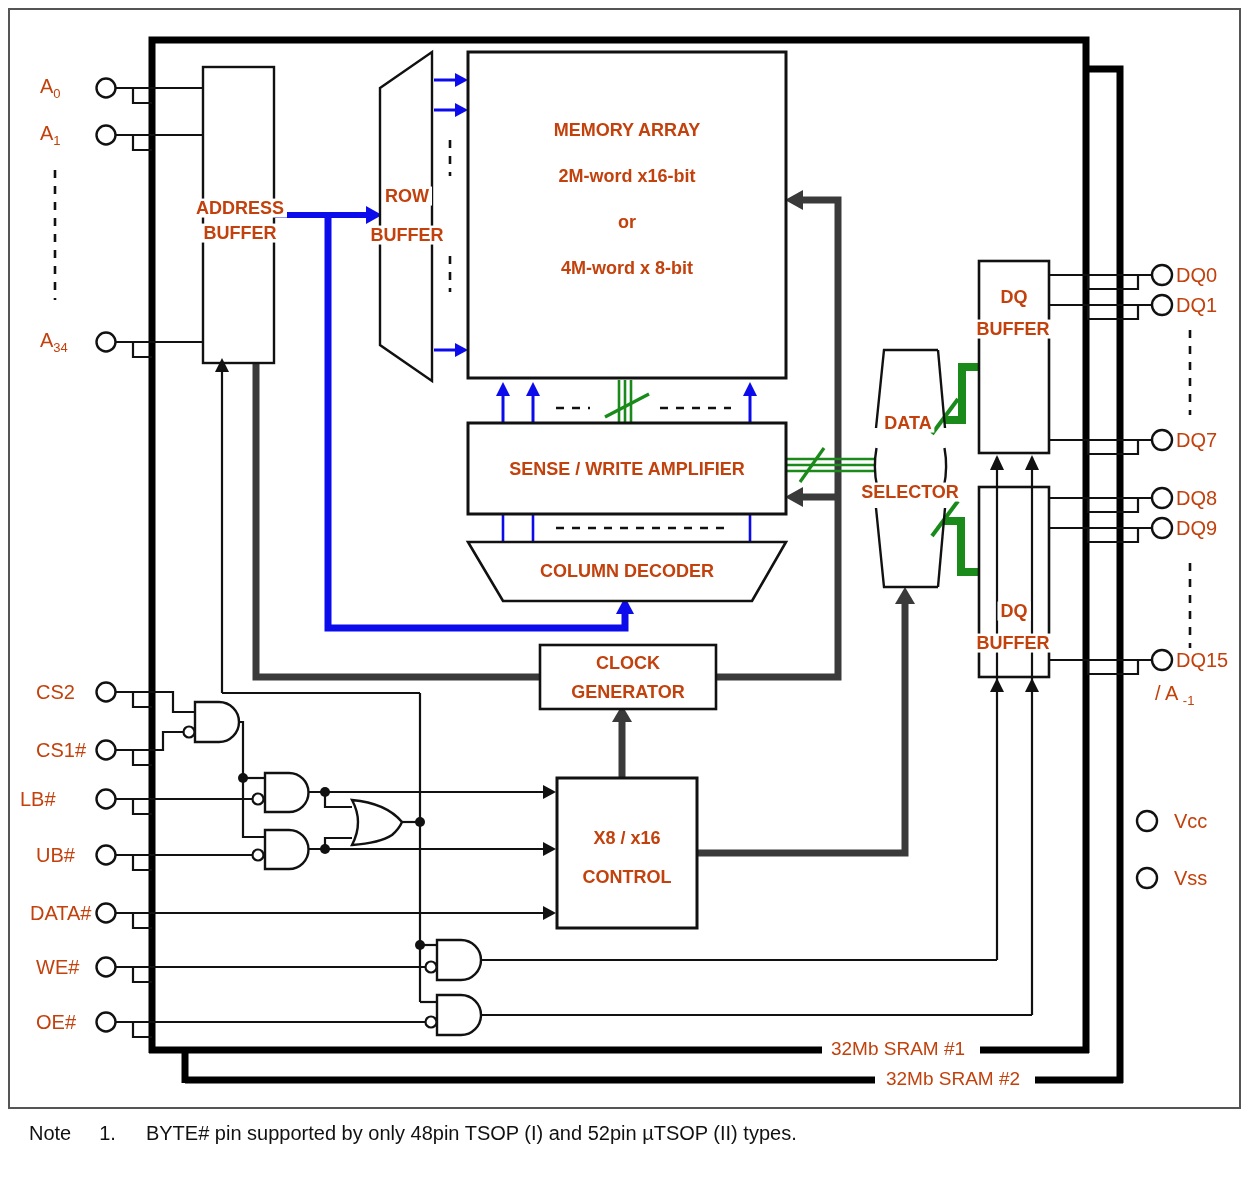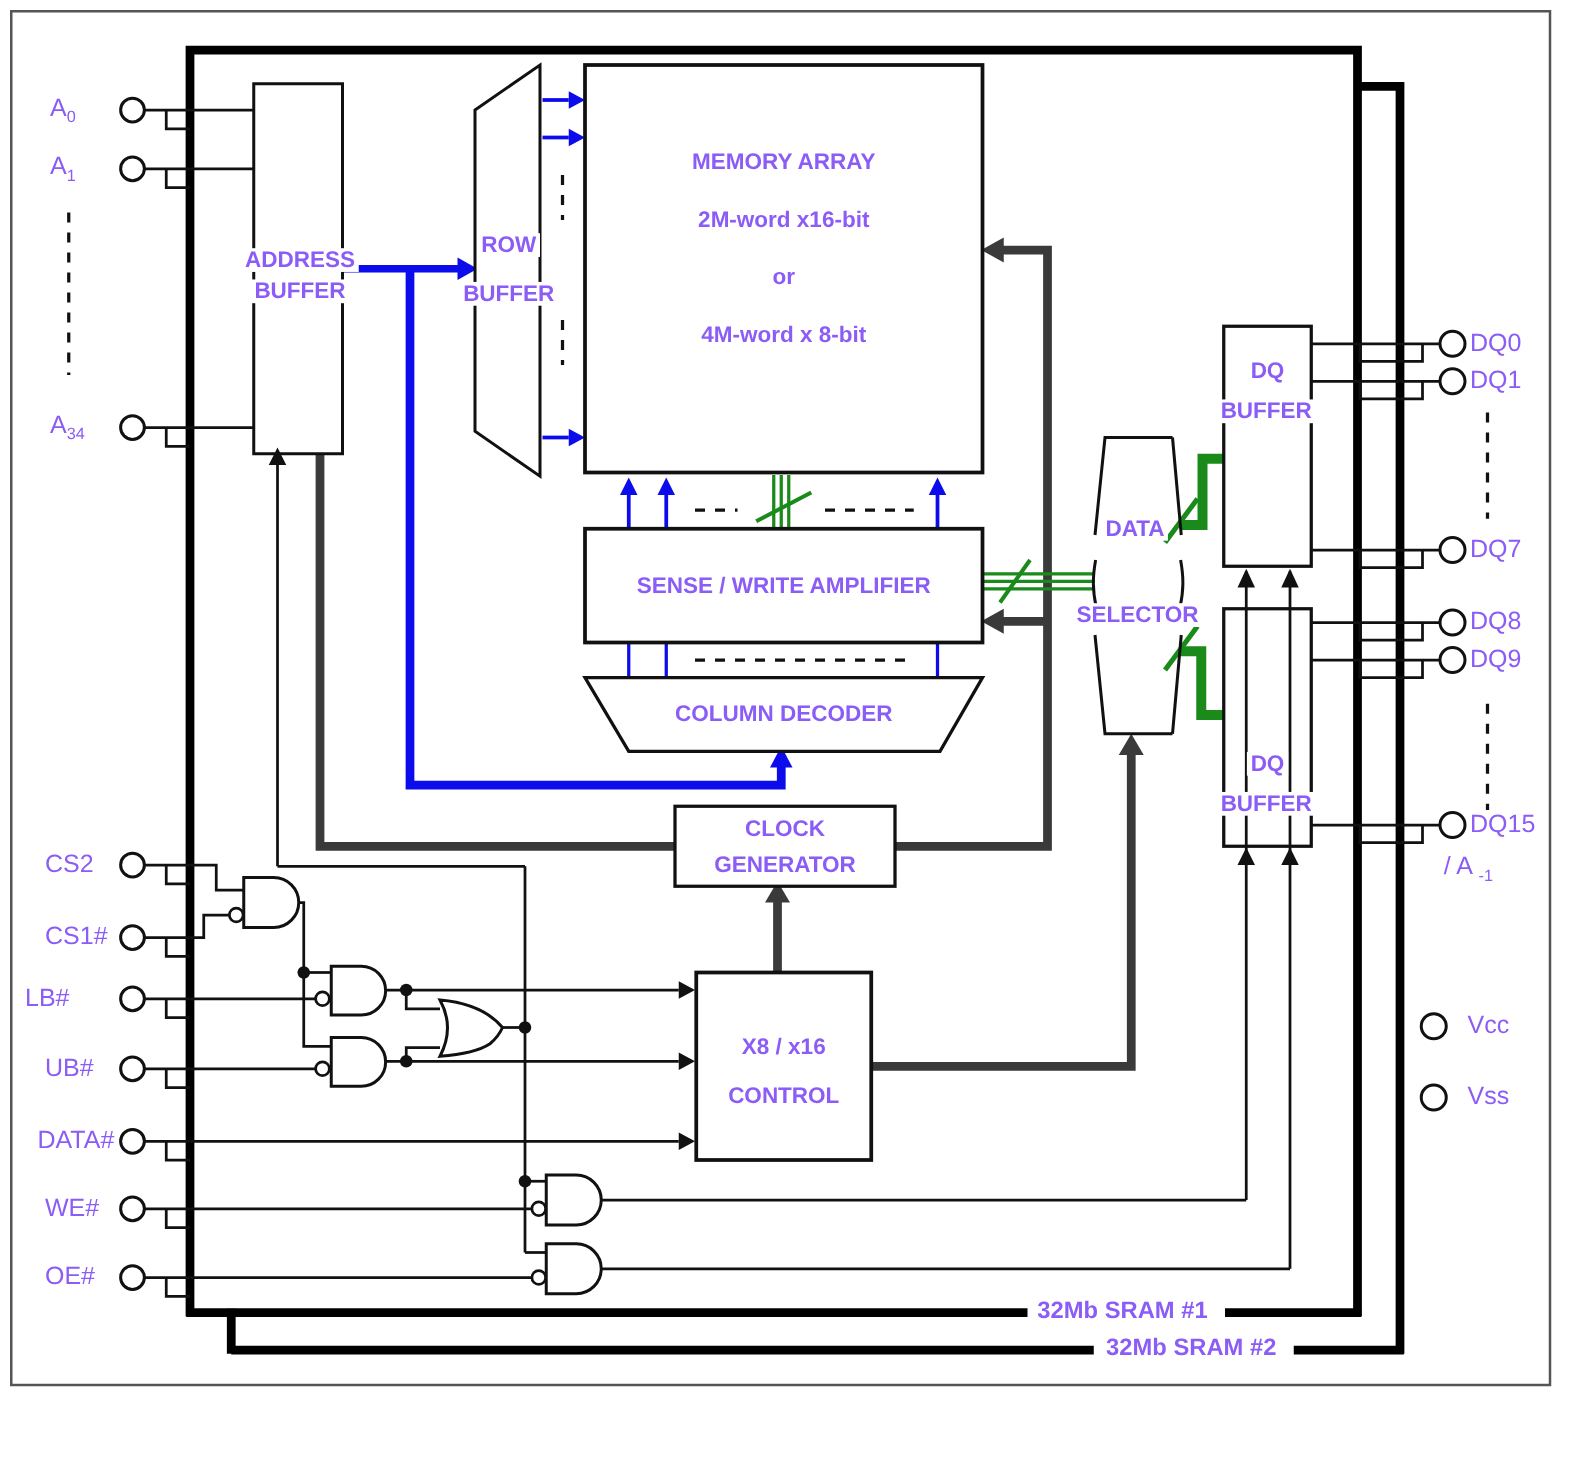--- a/index.html
+++ b/index.html
@@ -1,23 +1,23 @@
 <!DOCTYPE html>
 <html><head>
 <meta charset="utf-8">
 <style>
   html,body{margin:0;padding:0;background:#fff;}
   #stage{position:relative;width:1256px;height:1187px;background:#ffffff;
          font-family:"Liberation Sans",sans-serif;overflow:hidden;}
   #stage svg{position:absolute;left:0;top:0;}
-  .lbl{position:absolute;transform:translate(-50%,-50%);white-space:nowrap;color:#8b5cf6;}
+  .lbl{position:absolute;transform:translate(-50%,-50%);white-space:nowrap;color:#c2410c;}
   .blk{font-weight:bold;font-size:18px;background:#fff;padding:0 3px;line-height:1.05;}
   .pin{font-size:20px;transform:translate(0,-50%);}
   .pin sub,.pin .sb{font-size:13px;}
-  .sram{font-weight:bold;font-size:19px;background:#fff;padding:0 6px;}
+  .sram{font-weight:normal;font-size:19px;background:#fff;padding:0 6px;}
   .note{position:absolute;font-size:20px;color:#111;white-space:nowrap;}
   .note .n1{margin-right:28px;}
   .note .n2{margin-right:30px;}
 </style>
 </head>
 <body>
 
 <div id="stage">
 
 <svg width="1256" height="1187" viewBox="0 0 1256 1187">
@@ -270,14 +270,17 @@
 <div class="lbl pin" style="left:1176px;top:275px"><span>DQ0</span></div>
 <div class="lbl pin" style="left:1176px;top:305px"><span>DQ1</span></div>
 <div class="lbl pin" style="left:1176px;top:440px"><span>DQ7</span></div>
 <div class="lbl pin" style="left:1176px;top:498px"><span>DQ8</span></div>
 <div class="lbl pin" style="left:1176px;top:528px"><span>DQ9</span></div>
 <div class="lbl pin" style="left:1176px;top:660px"><span>DQ15</span></div>
 <div class="lbl pin" style="left:1155px;top:695px"><span>/ A</span> <sub>-1</sub></div>
 <div class="lbl pin" style="left:1174px;top:821px"><span>Vcc</span></div>
 <div class="lbl pin" style="left:1174px;top:878px"><span>Vss</span></div>
 
-
+<div class="note" style="left:29px;top:1122px">
+  <span class="n1">Note</span><span class="n2">1.</span><span>BYTE# pin supported by only 48pin TSOP (I) and 52pin µTSOP (II) types.</span>
 </div>
 
+</div>
+
 </body></html>

